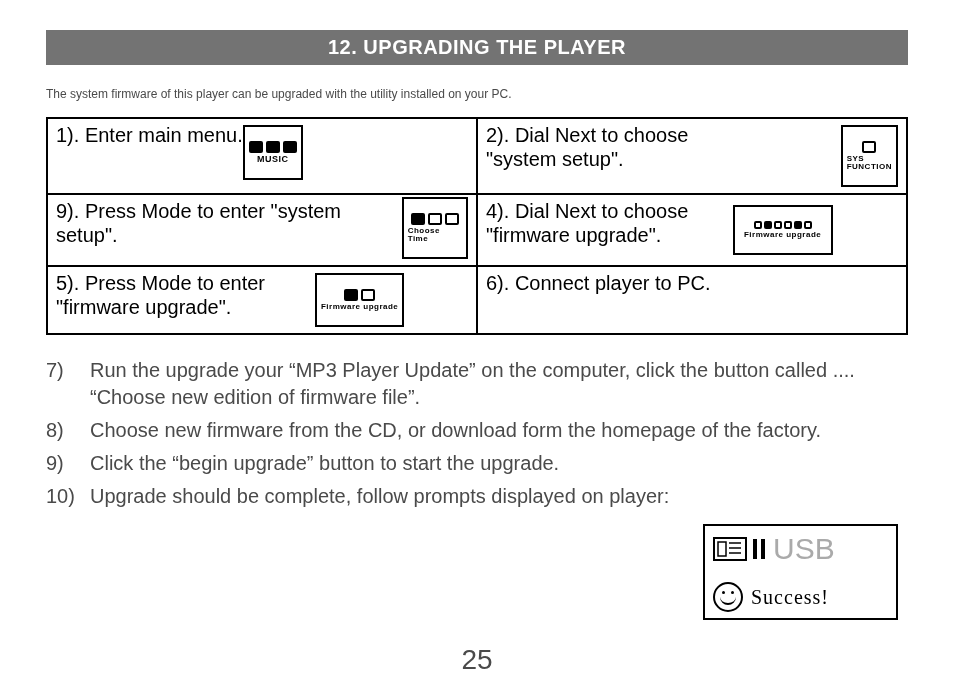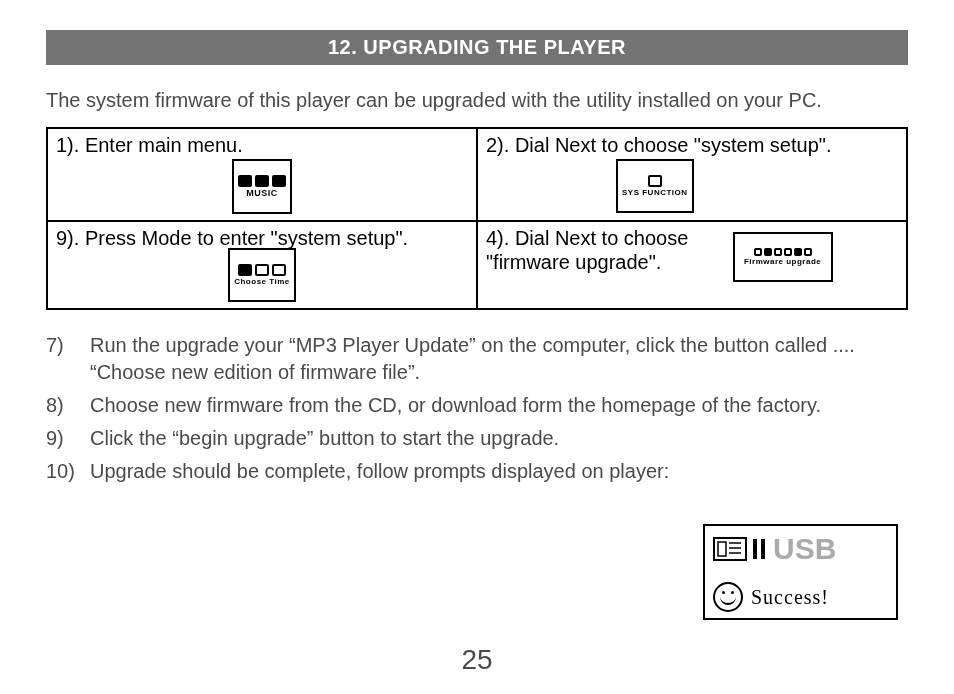--- a/index.html
+++ b/index.html
@@ -21,21 +21,21 @@
   .heading-bar {
     background: #737373;
     color: #fff;
     font-weight: bold;
     font-size: 20px;
     text-align: center;
     padding: 6px 0;
     letter-spacing: 0.5px;
   }
   .intro {
-    font-size: 20px;
+    font-size: 12px;
     margin: 22px 0 14px 0;
     line-height: 1.3;
   }
   table.steps {
     border-collapse: collapse;
     width: 100%;
   }
   table.steps td {
     border: 2px solid #000;
     vertical-align: top;
@@ -45,21 +45,21 @@
     color: #000;
     line-height: 1.2;
   }
   .cell-flex {
     display: flex;
     align-items: flex-start;
     gap: 20px;
   }
   .cell-col {
     display: flex;
-    flex-direction: column;
+    flex-direction: row;
   }
   .lcd {
     border: 2px solid #000;
     padding: 14px 4px;
     display: inline-flex;
     flex-direction: column;
     align-items: center;
     justify-content: center;
     font-size: 9px;
     font-weight: bold;
@@ -120,21 +120,21 @@
     justify-content: space-between;
   }
   .success-box .row1 {
     display: flex;
     align-items: center;
     gap: 6px;
   }
   .usb-text {
     font-family: Arial, sans-serif;
     font-size: 30px;
-    font-weight: 700;
+    font-weight: 400;
     color: #aaa;
     letter-spacing: 0px;
   }
   .success-box .row2 {
     display: flex;
     align-items: center;
     gap: 8px;
   }
   .smile {
     width: 26px;
@@ -240,20 +240,37 @@
               <span class="glyph outline" style="width:8px;height:8px;"></span>
               <span class="glyph" style="width:8px;height:8px;"></span>
               <span class="glyph outline" style="width:8px;height:8px;"></span>
               <span class="glyph outline" style="width:8px;height:8px;"></span>
               <span class="glyph" style="width:8px;height:8px;"></span>
               <span class="glyph outline" style="width:8px;height:8px;"></span>
             </div>
             <span>Firmware upgrade</span>
           </div>
         </div>
+      </td>
+    </tr>
+    <tr>
+      <td>
+        <div class="cell-flex">
+          <span style="flex:0 0 58%;">5). Press Mode to enter "firmware upgrade".</span>
+          <div class="lcd small" style="margin-top:2px;">
+            <div class="glyphrow">
+              <span class="glyph"></span>
+              <span class="glyph outline"></span>
+            </div>
+            <span>Firmware upgrade</span>
+          </div>
+        </div>
+      </td>
+      <td>
+        <span>6). Connect player to PC.</span>
       </td>
     </tr>
   </tbody>
     </table>
 
   <div class="after-list">
     <div class="item">
       <span class="num">7)</span>
       <span class="txt">Run the upgrade your “MP3 Player Update” on the computer, click the button called .... “Choose new edition of firmware file”.</span>
     </div>

